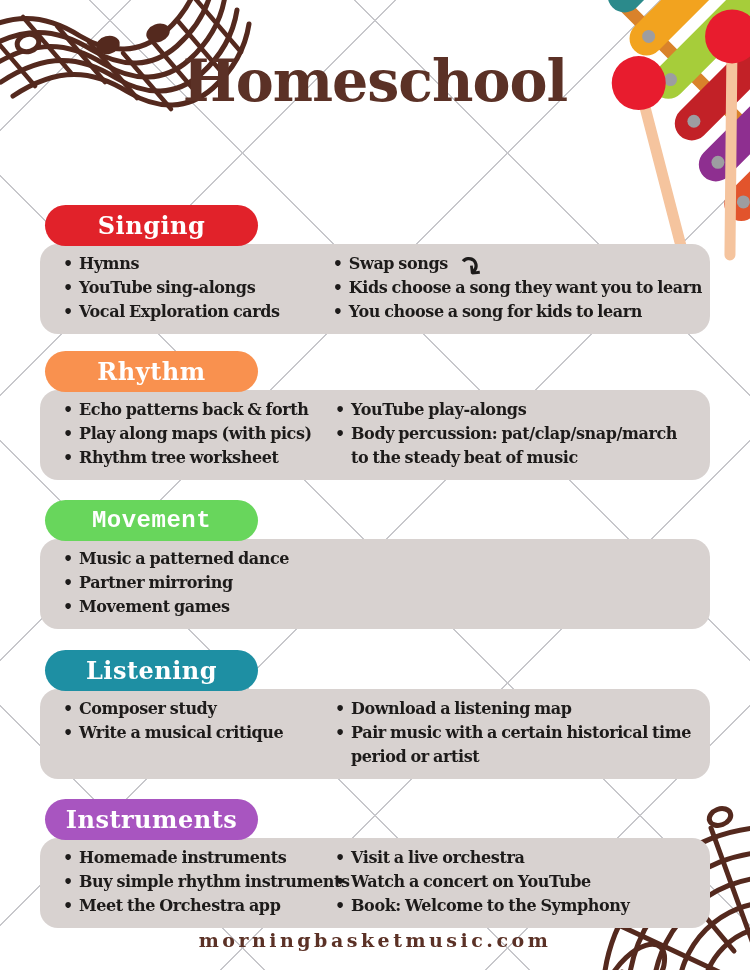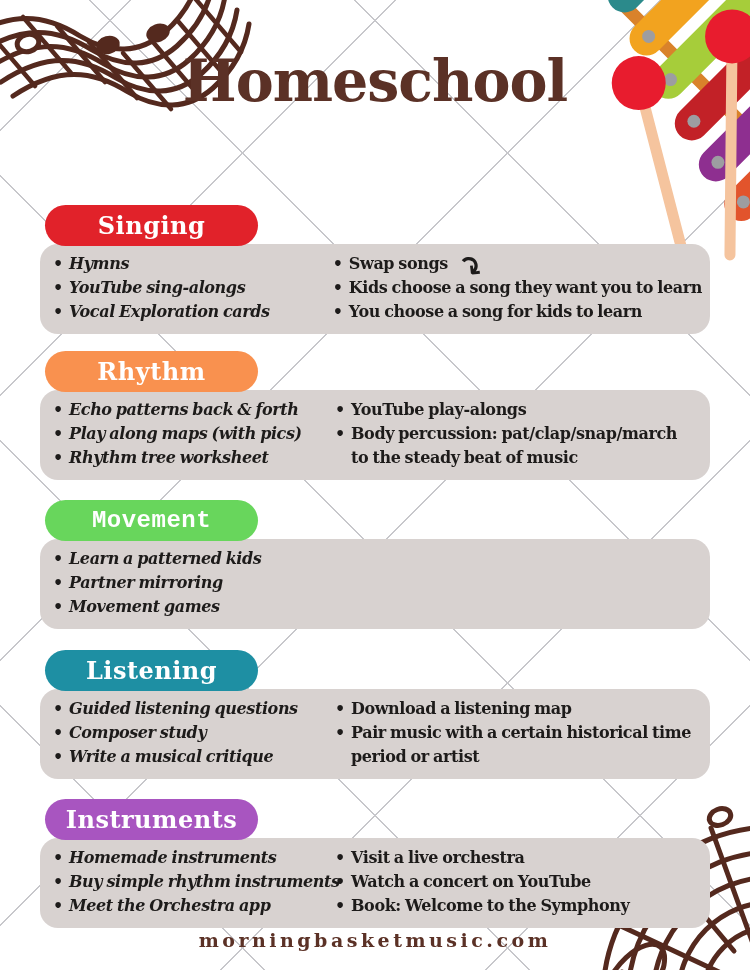--- a/index.html
+++ b/index.html
@@ -34,21 +34,21 @@
     margin-left:5px;width:213px;height:41px;border-radius:21px;
     display:flex;align-items:center;justify-content:center;margin-top:13px;
   }
   .badge-label{color:#ffffff;font-size:24px;font-weight:700;letter-spacing:.5px;}
   .card{
     position:relative;z-index:1;
     margin-top:-2px;background:#d8d2d0;border-radius:18px;
     display:flex;padding:8px 8px 10px 0;
   }
   .col{list-style:none;margin:0;padding:0;}
-  .col-left{width:292px;padding-left:12px;box-sizing:border-box;font-style:italic;}
+  .col-left{width:292px;padding-left:22px;box-sizing:border-box;}
   .col-right{flex:1;padding-left:2px;}
   .col li{
     position:relative;padding-left:17px;
     font-size:16px;font-weight:700;line-height:24px;
     color:#1d1b1a;letter-spacing:-0.4px;word-spacing:-1px;
     white-space:pre;
   }
   .col li::before{content:"•";position:absolute;left:1px;top:0;}
   .curve-arrow{
     display:inline-block;font-family:"DejaVu Sans",sans-serif;
@@ -192,34 +192,33 @@
           </ul>
     </div>
   </section>
 
   <section class="section" id="sec-movement">
     <div class="badge" style="background: rgb(104, 214, 92); font-family: Liberation Mono, monospace;">
       <span class="badge-label">Movement</span>
     </div>
     <div class="card">
       <ul class="col col-left">
-            <li><span>Learn a patterned kids</span></li>
+            <li><span>Music a patterned dance</span></li>
             <li><span>Partner mirroring</span></li>
             <li><span>Movement games</span></li>
           </ul>
     </div>
   </section>
 
   <section class="section" id="sec-listening">
     <div class="badge" style="background: rgb(30, 143, 163);">
       <span class="badge-label">Listening</span>
     </div>
     <div class="card">
       <ul class="col col-left">
-            <li><span>Guided listening questions</span></li>
             <li><span>Composer study</span></li>
             <li><span>Write a musical critique</span></li>
           </ul>
       <ul class="col col-right">
             <li><span>Download a listening map</span></li>
             <li><span>Pair music with a certain historical time
 period or artist</span></li>
           </ul>
     </div>
   </section>

